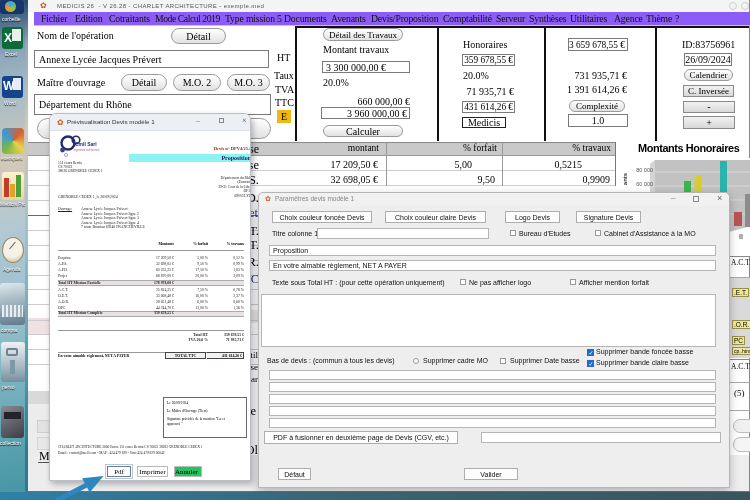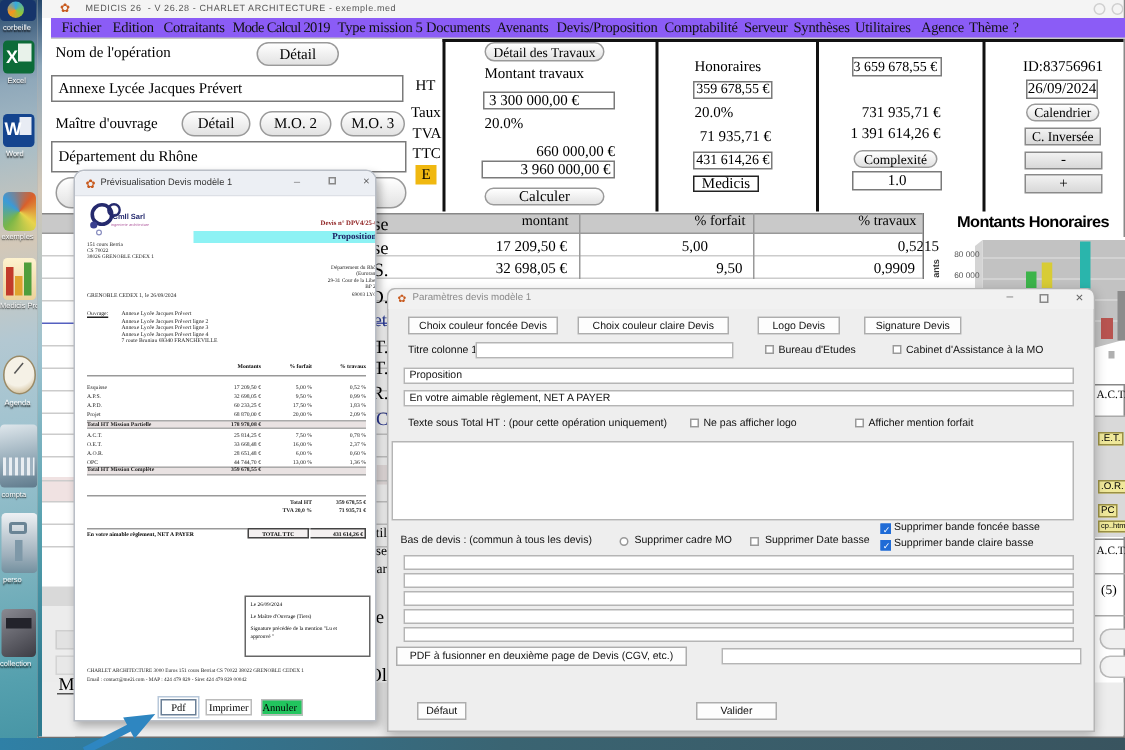--- a/index.html
+++ b/index.html
@@ -149,21 +149,21 @@
   <div class="btn3d" style="left:657px;top:116px;width:52px;height:13px;line-height:11px;">+</div>
 
   <div style="position:absolute;left:0px;top:142px;width:589px;height:14px;background:#c9c9c9;border-top:1px solid #888;border-bottom:1px solid #999;"></div>
   <div class="lbl" style="left:233px;top:142px;transform:translateX(-100%);font-size:12px;">phase</div>
   <div class="lbl" style="left:353px;top:143px;transform:translateX(-100%);font-size:9.5px;">montant</div>
   <div class="lbl" style="left:471px;top:143px;transform:translateX(-100%);font-size:9.5px;">% forfait</div>
   <div class="lbl" style="left:585px;top:143px;transform:translateX(-100%);font-size:9.5px;">% travaux</div>
   <div class="lbl" style="left:233px;top:158px;transform:translateX(-100%);font-size:12.5px;">Esquisse</div>
   <div class="lbl" style="left:352px;top:159px;transform:translateX(-100%);font-size:10px;">17 209,50 €</div>
   <div class="lbl" style="left:446px;top:159px;transform:translateX(-100%);font-size:10px;">5,00</div>
-  <div class="lbl" style="left:600px;top:159px;transform:translateX(-100%);font-size:10px;">0,5215</div>
+  <div class="lbl" style="left:556px;top:159px;transform:translateX(-100%);font-size:10px;">0,5215</div>
   <div style="position:absolute;left:0;top:170px;width:589px;height:1px;background:#ccc;"></div>
   <div class="lbl" style="left:233px;top:173px;transform:translateX(-100%);font-size:12.5px;">A.P.S.</div>
   <div class="lbl" style="left:352px;top:174px;transform:translateX(-100%);font-size:10px;">32 698,05 €</div>
   <div class="lbl" style="left:469px;top:174px;transform:translateX(-100%);font-size:10px;">9,50</div>
   <div class="lbl" style="left:584px;top:174px;transform:translateX(-100%);font-size:10px;">0,9909</div>
   <div style="position:absolute;left:0;top:185px;width:589px;height:1px;background:#ccc;"></div>
   <div style="position:absolute;left:360px;top:142px;width:1px;height:44px;background:#999;"></div>
   <div style="position:absolute;left:476px;top:142px;width:1px;height:44px;background:#999;"></div>
   <div style="position:absolute;left:589px;top:142px;width:1px;height:44px;background:#777;"></div>
   <div style="position:absolute;left:0;top:199.5px;width:233px;height:1px;background:#ccc;"></div>

